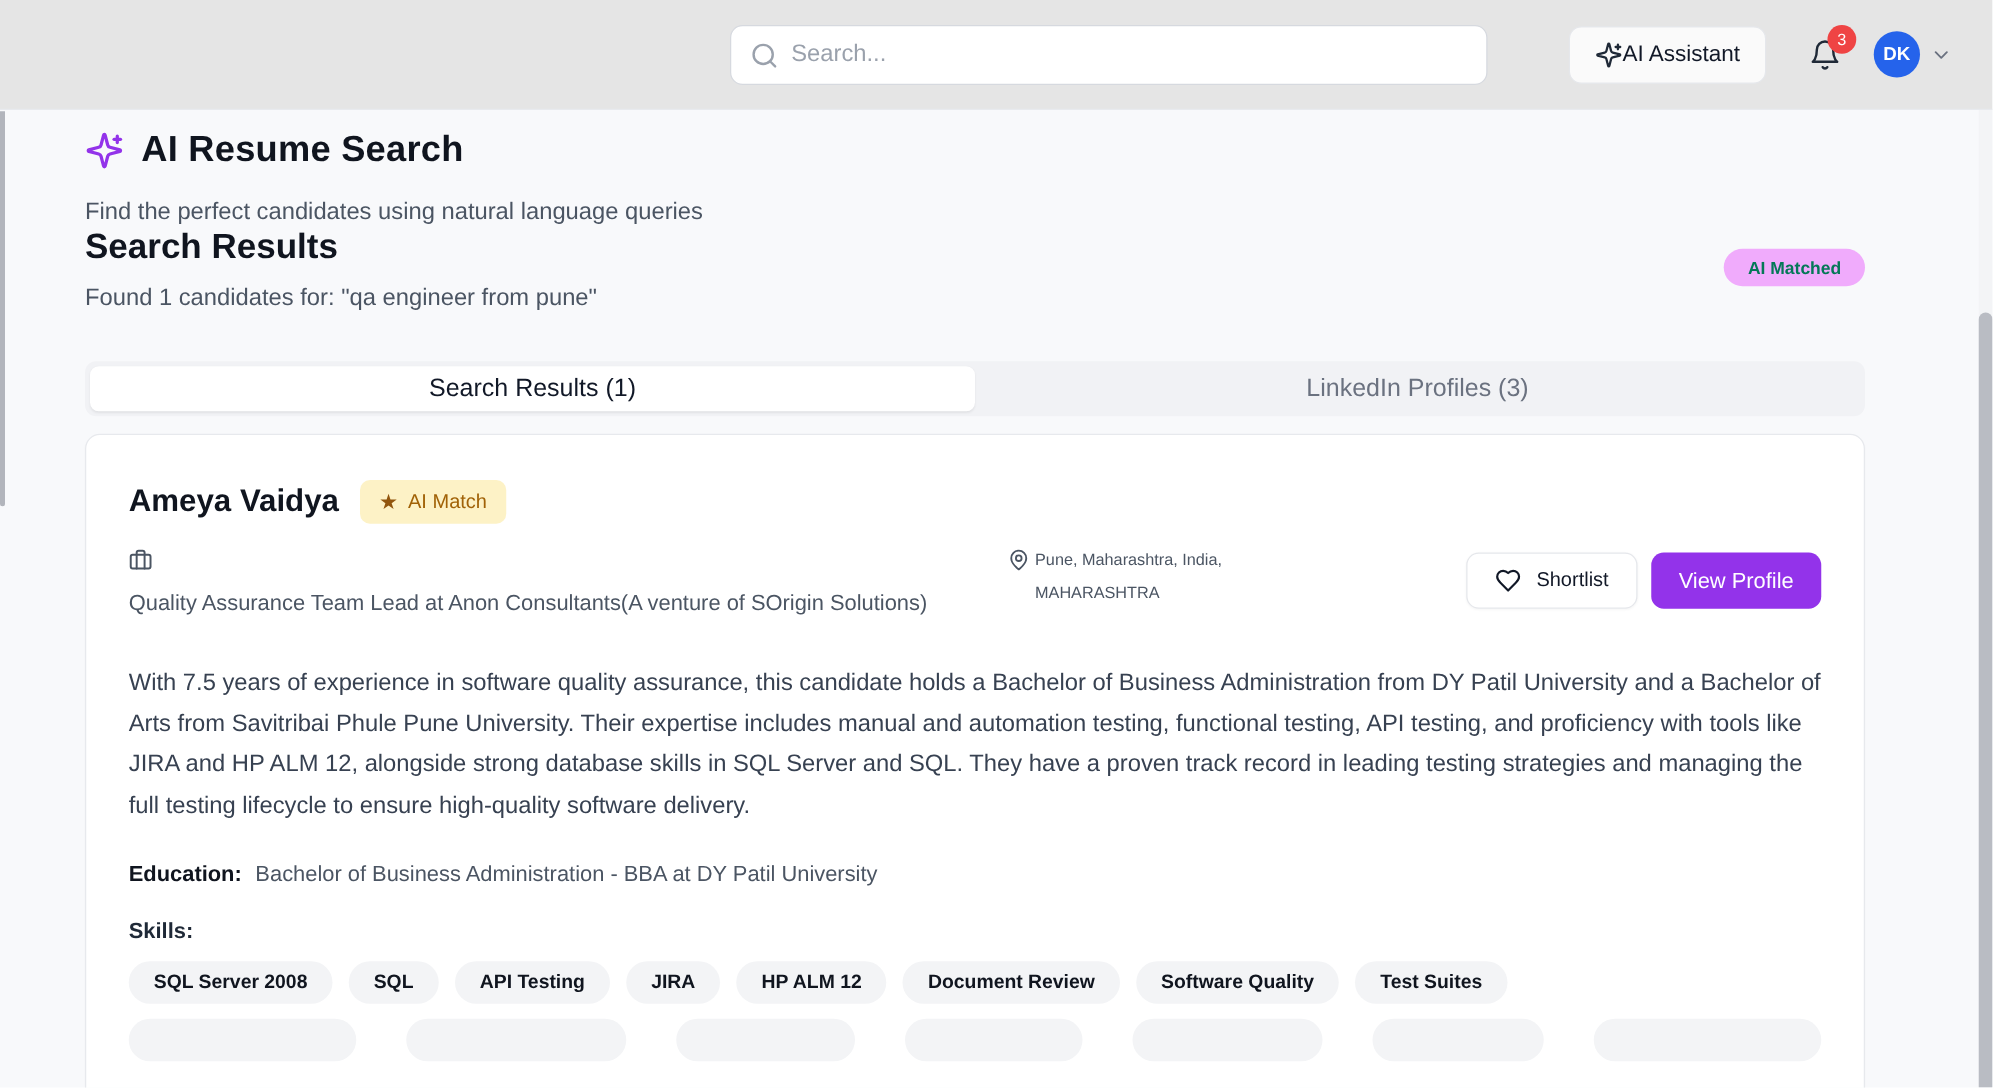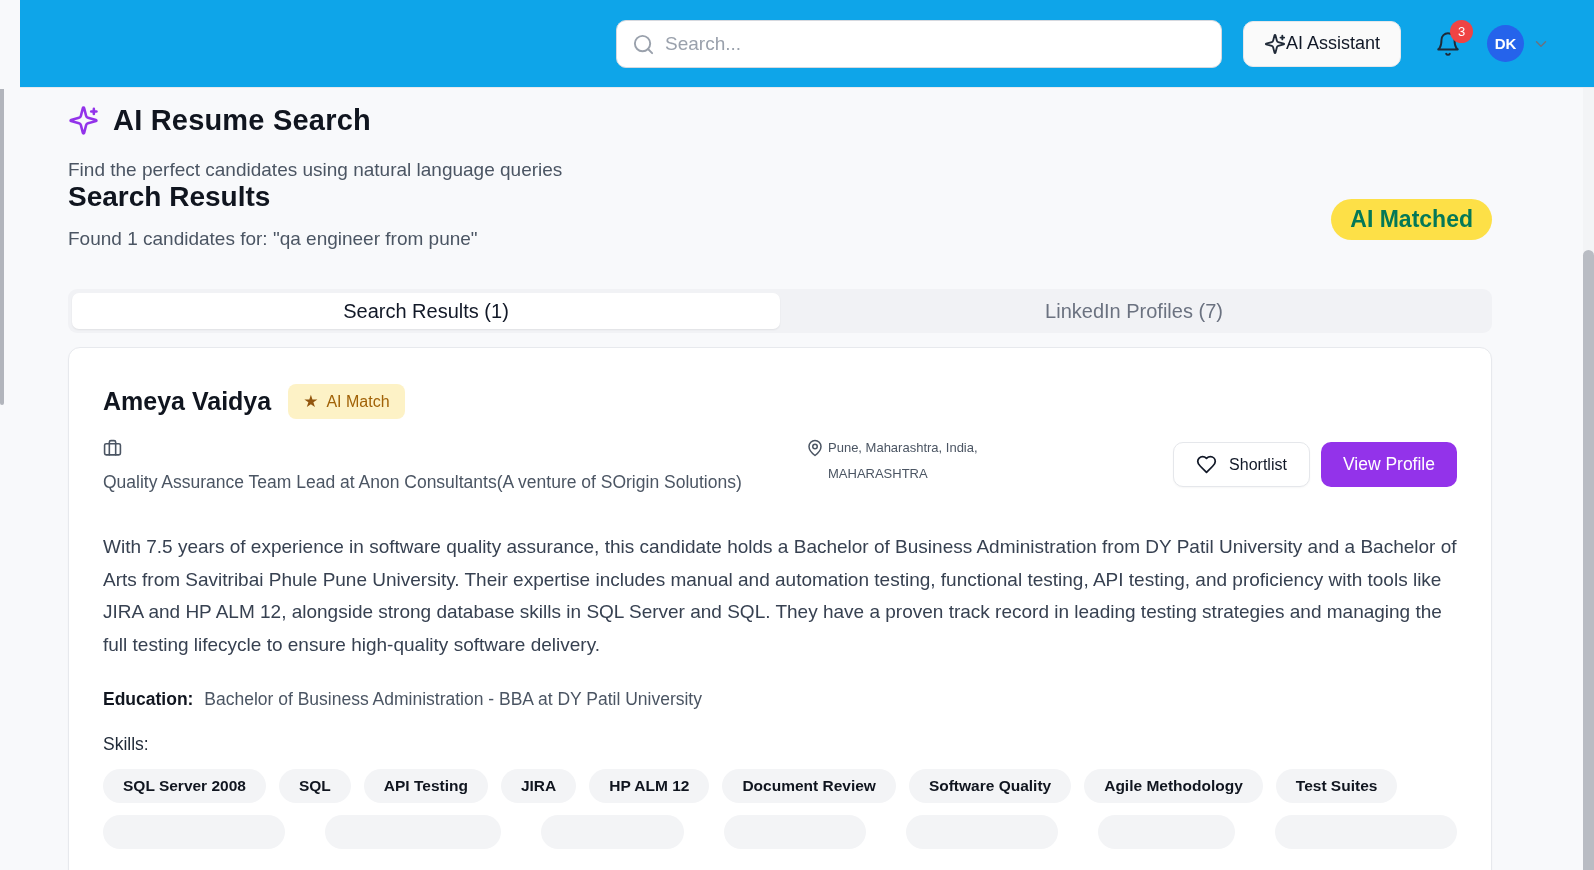--- a/index.html
+++ b/index.html
@@ -7,26 +7,25 @@
   body {
     font-family: "Liberation Sans", sans-serif;
     background: #f8f9fb;
     color: #111827;
     position: relative;
   }
 
   
   .header {
     height: 88px;
-    background: #0ea5e9;
+    background: #e5e5e5;
     border-bottom: 1px solid #e8eaee;
     display: flex;
     align-items: center;
-    padding: 0 44px;
-    margin-left: 20px;
+    padding: 0 32px;
   }
   .search-box {
     position: relative;
     width: 606px;
     margin-left: 552px;
     flex: none;
   }
   .search-box input {
     width: 100%;
     height: 48px;
@@ -98,23 +97,23 @@
   .page-title-row { display: flex; align-items: center; gap: 14px; }
   .page-title-row .sparkles { color: #9333ea; display: inline-flex; }
   .page-title { font-size: 29px; font-weight: 700; color: #10151f; letter-spacing: .2px; }
   .page-subtitle { margin-top: 22px; font-size: 19px; color: #4b5563; }
 
   .results-row { display: flex; justify-content: space-between; align-items: flex-start; }
   .results-heading { font-size: 28px; font-weight: 700; color: #10151f; }
   .results-summary { margin-top: 15px; font-size: 19px; color: #4b5563; }
   .ai-matched-badge {
     margin-top: 18px;
-    background: #fde047;
+    background: #f0abfc;
     color: #047857;
-    font-size: 23px;
+    font-size: 14px;
     font-weight: 700;
     padding: 7px 19px;
     border-radius: 999px;
   }
 
   
   .tabs {
     margin-top: 39px;
     background: #f1f2f5;
     border-radius: 9px;
@@ -198,21 +197,21 @@
     font-size: 19px;
     line-height: 32.5px;
     color: #374151;
     max-width: 1360px;
   }
 
   .education-row { margin-top: 28px; font-size: 17.5px; }
   .education-label { font-weight: 700; color: #10151f; }
   .education-value { color: #4b5563; margin-left: 6px; }
 
-  .skills-label { margin-top: 24px; font-size: 17.5px; color: #1f2937; }
+  .skills-label { margin-top: 24px; font-size: 17.5px; color: #1f2937; font-weight: bold; }
 
   .chips { margin-top: 14px; display: flex; flex-wrap: wrap; gap: 13px; }
   .chip {
     background: #f3f4f6;
     border-radius: 999px;
     padding: 8px 20px;
     font-size: 15.5px;
     font-weight: 700;
     color: #10151f;
     white-space: nowrap;
@@ -310,21 +309,21 @@
   <div class="results-row">
     <div>
       <h2 class="results-heading">Search Results</h2>
       <div class="results-summary">Found 1 candidates for: "qa engineer from pune"</div>
     </div>
     <span class="ai-matched-badge">AI Matched</span>
   </div>
 
   <div class="tabs">
     <div class="tab active">Search Results (1)</div>
-    <div class="tab">LinkedIn Profiles (7)</div>
+    <div class="tab">LinkedIn Profiles (3)</div>
   </div>
 
   <div class="card">
 
     <div class="name-row">
       <span class="candidate-name">Ameya Vaidya</span>
       <span class="ai-match-badge">
         <span class="star">★</span>
         <span>AI Match</span>
       </span>
@@ -372,21 +371,20 @@
     <div class="skills-label">Skills:</div>
 
     <div class="chips">
       <span class="chip">SQL Server 2008</span>
       <span class="chip">SQL</span>
       <span class="chip">API Testing</span>
       <span class="chip">JIRA</span>
       <span class="chip">HP ALM 12</span>
       <span class="chip">Document Review</span>
       <span class="chip">Software Quality</span>
-      <span class="chip">Agile Methodology</span>
       <span class="chip">Test Suites</span>
     </div>
 
     <div class="chips-partial">
       <span class="chip-ph w1"></span>
       <span class="chip-ph w2"></span>
       <span class="chip-ph w3"></span>
       <span class="chip-ph w4"></span>
       <span class="chip-ph w5"></span>
       <span class="chip-ph w6"></span>

